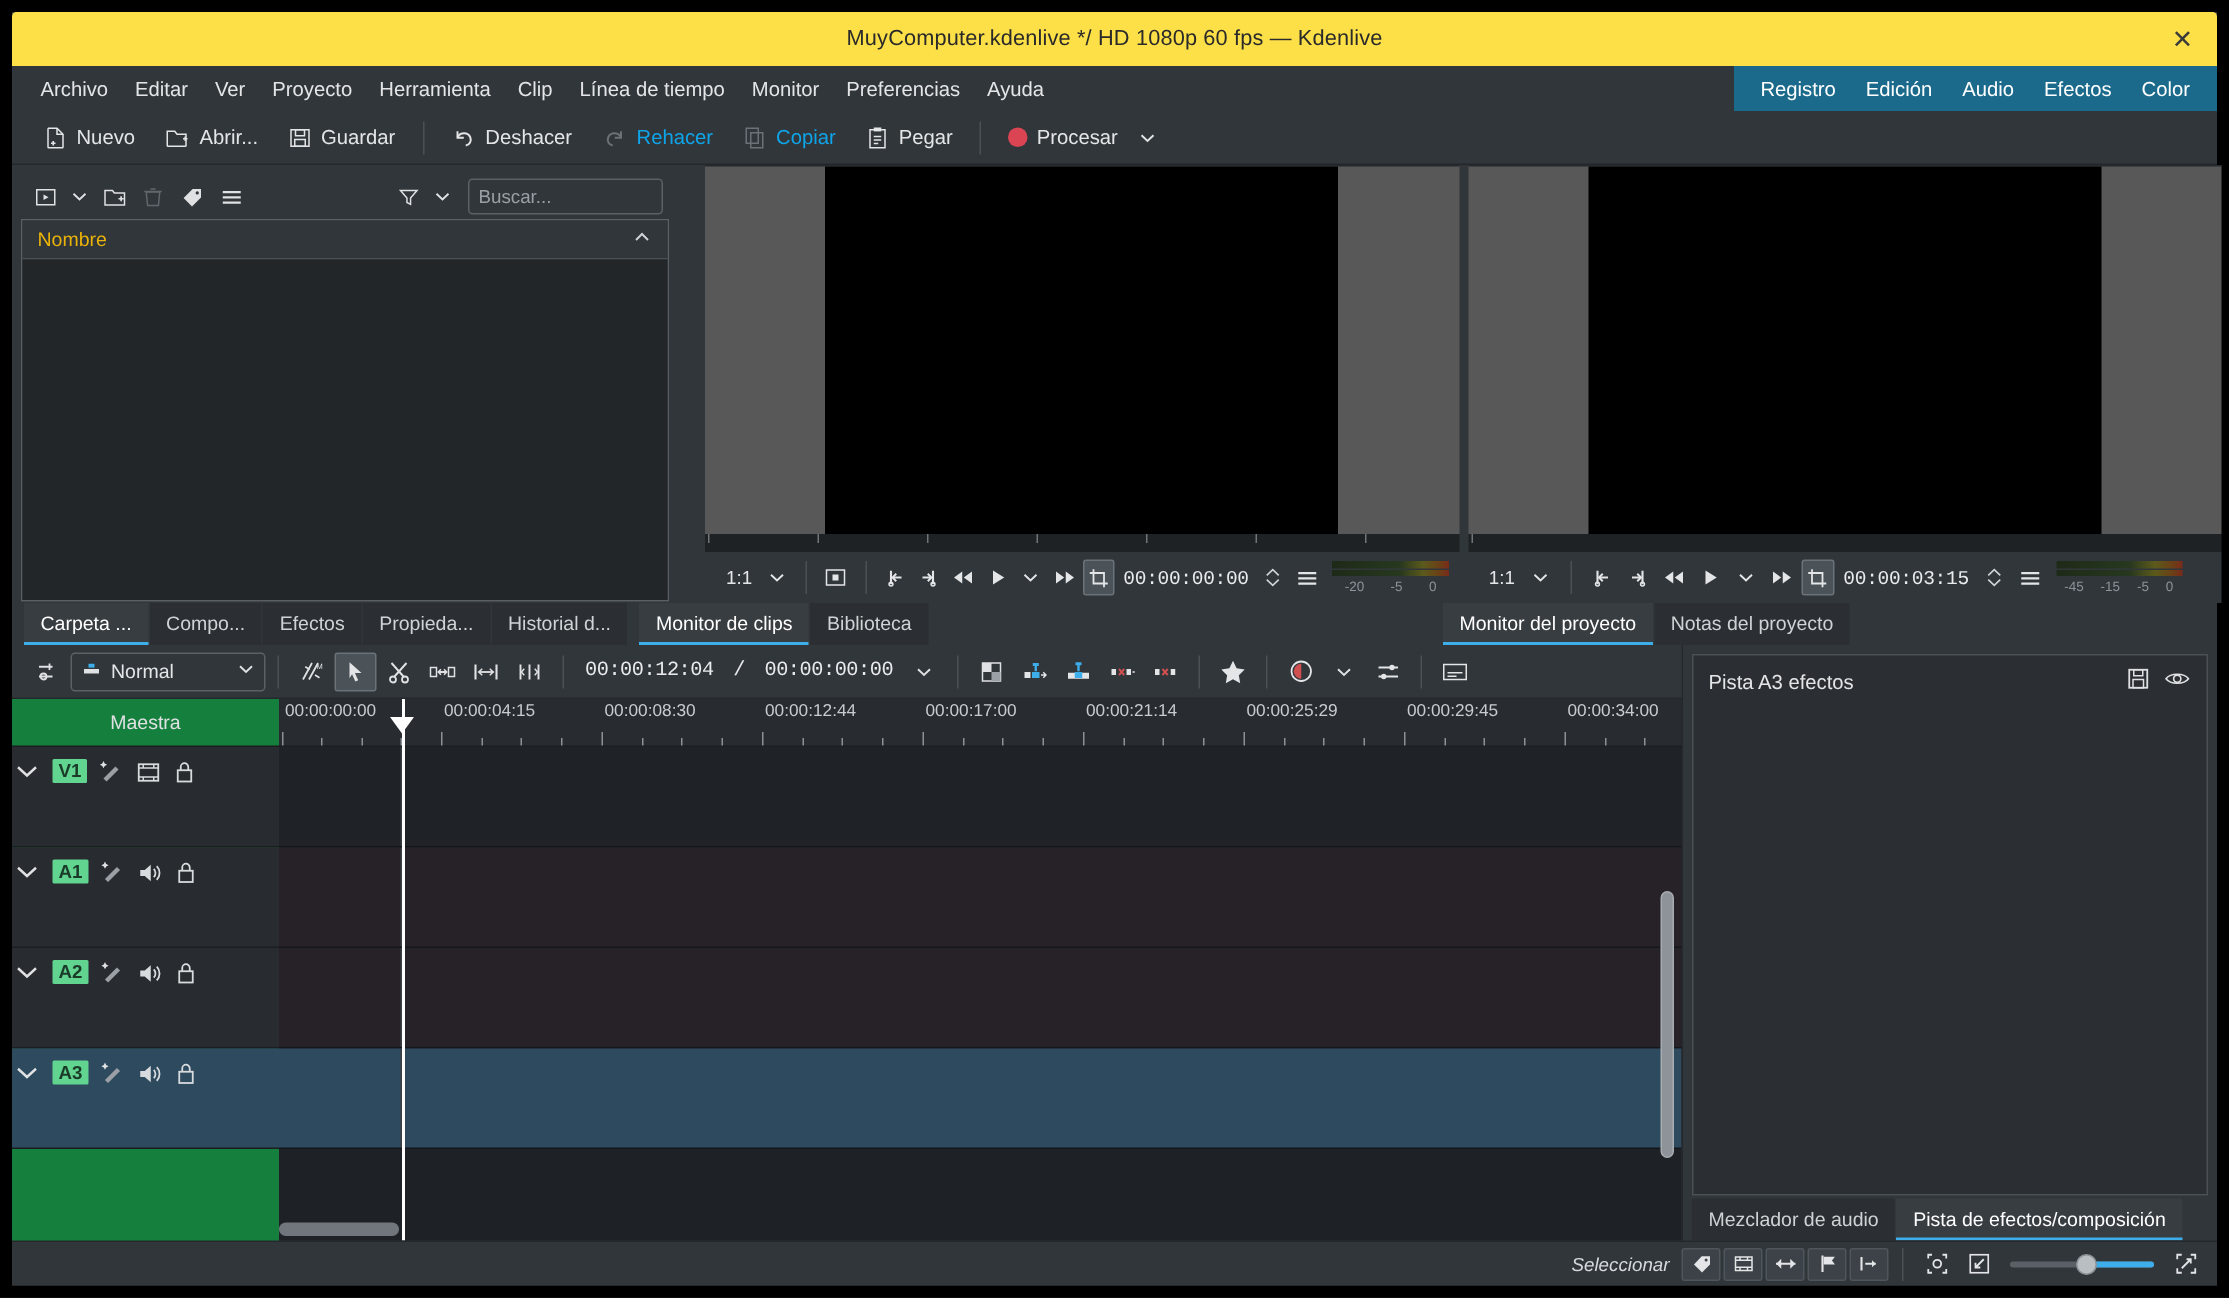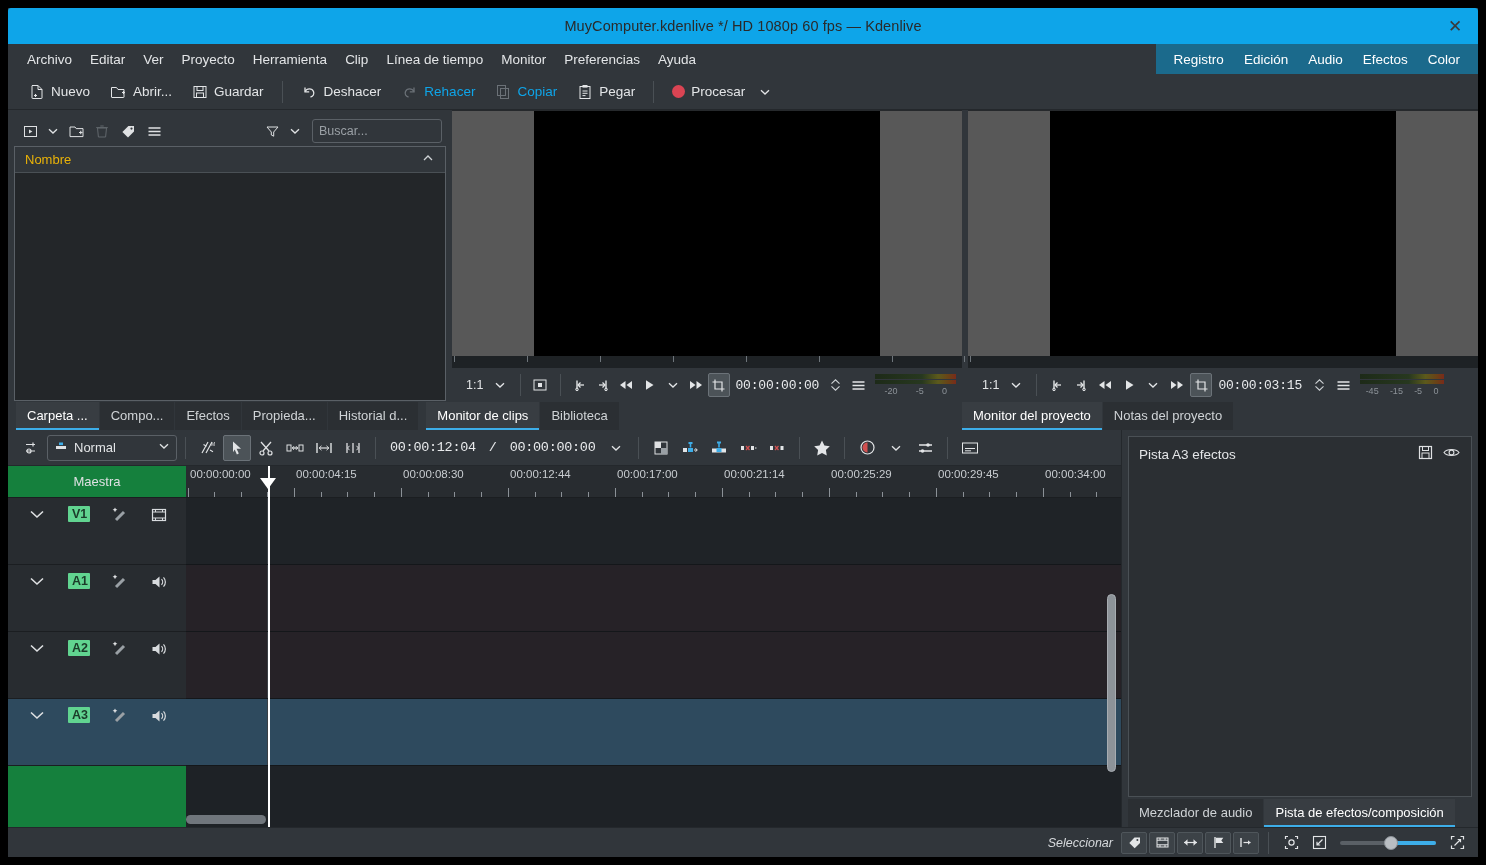--- a/index.html
+++ b/index.html
@@ -11,21 +11,21 @@
     -webkit-font-smoothing: antialiased;
   }
   .app {
     position: absolute; left: 8px; top: 8px;
     width: 1470px; height: 849px;
     background: #31363b;
     display: flex; flex-direction: column;
   }
   
   .titlebar {
-    height: 36px; background: #0ea5e9; color: #2a2a2a;
+    height: 36px; background: #fde047; color: #2a2a2a;
     position: relative; flex: 0 0 36px;
     display: flex; align-items: center; justify-content: center;
     border-radius: 3px 3px 0 0;
   }
   .titlebar .title { font-size: 14.5px; letter-spacing: .1px; }
   .titlebar .closebtn {
     position: absolute; right: 10px; top: 0; bottom: 0;
     width: 26px; display: flex; align-items: center; justify-content: center;
     font-size: 17px; color: #3a3a3a; cursor: pointer;
   }
@@ -54,21 +54,21 @@
     display: flex; align-items: center; gap: 6px;
     padding: 4px 9px; font-size: 13.5px; color: #e3e5e7;
     cursor: pointer; border-radius: 2px; white-space: nowrap;
   }
   .tbtn.disabled { color: #0ea5e9; }
   .tbtn svg { display: block; }
   .tsep { width: 1px; height: 22px; background: #4a5055; margin: 0 7px; }
   .reddot { width: 13px; height: 13px; border-radius: 50%; background: #da4453; }
   
   .body { flex: 1 1 auto; display: flex; flex-direction: column; min-height: 0; }
-  .upper { height: 292px; flex: 0 0 292px; display: flex; background: #31363b; }
+  .upper { height: 292px; flex: 0 0 292px; display: flex; background: #31363b; gap: 18px; }
   
   .bin {
     width: 444px; flex: 0 0 444px; padding: 6px 6px 0 6px;
     display: flex; flex-direction: column;
   }
   .bintoolbar {
     height: 30px; display: flex; align-items: center; gap: 2px;
     padding: 0 4px;
   }
   .ibtn {
@@ -147,22 +147,22 @@
            justify-content: center; color: #dfe1e3; cursor: pointer; border-radius: 2px;}
   .tlbtn.active { background: #4c5358; border: 1px solid #6b7278; }
   .tltc { font-size: 13.5px; color: #e9ebed; font-family: "Liberation Mono", monospace;
           padding: 0 6px; letter-spacing: -.3px; white-space: nowrap; }
   
   .timeline { flex: 1 1 auto; display: flex; min-height: 0; position: relative;
               background: #1e2226; }
   .headers { width: 178px; flex: 0 0 178px; background: #15803d; position: relative; }
   .headtop { height: 32px; display: flex; align-items: center; justify-content: center;
              font-size: 13px; color: #dfe1e3; border-bottom: 1px solid #1b1e21;}
-  .thead { display: flex; align-items: flex-start; padding: 8px 6px 0 19px;
-           gap: 21px; border-bottom: 1px solid #1b1e21; background: #282c30; }
+  .thead { display: flex; align-items: flex-start; padding: 8px 6px 0 0;
+           gap: 7px; border-bottom: 1px solid #1b1e21; background: #282c30; }
   .thead.selected { background: #2e4a5e; }
   .tbadge { background: #61d490; color: #1b3b29; font-size: 12.5px; font-weight: bold;
             padding: 1px 4px; border-radius: 1px; min-width: 22px; text-align: center;
             font-family: "Liberation Sans", sans-serif; }
   .thead .ic { color: #d8dbde; display: flex; align-items: center; }
   .tracksarea { flex: 1 1 auto; position: relative; overflow: hidden; }
   .ruler { height: 32px; background: #282c30; position: relative;
            border-bottom: 1px solid #1b1e21; }
   .rlabel { position: absolute; top: 2px; font-size: 11.5px; color: #c8ccd0;
             font-family: "Liberation Sans", sans-serif; }

